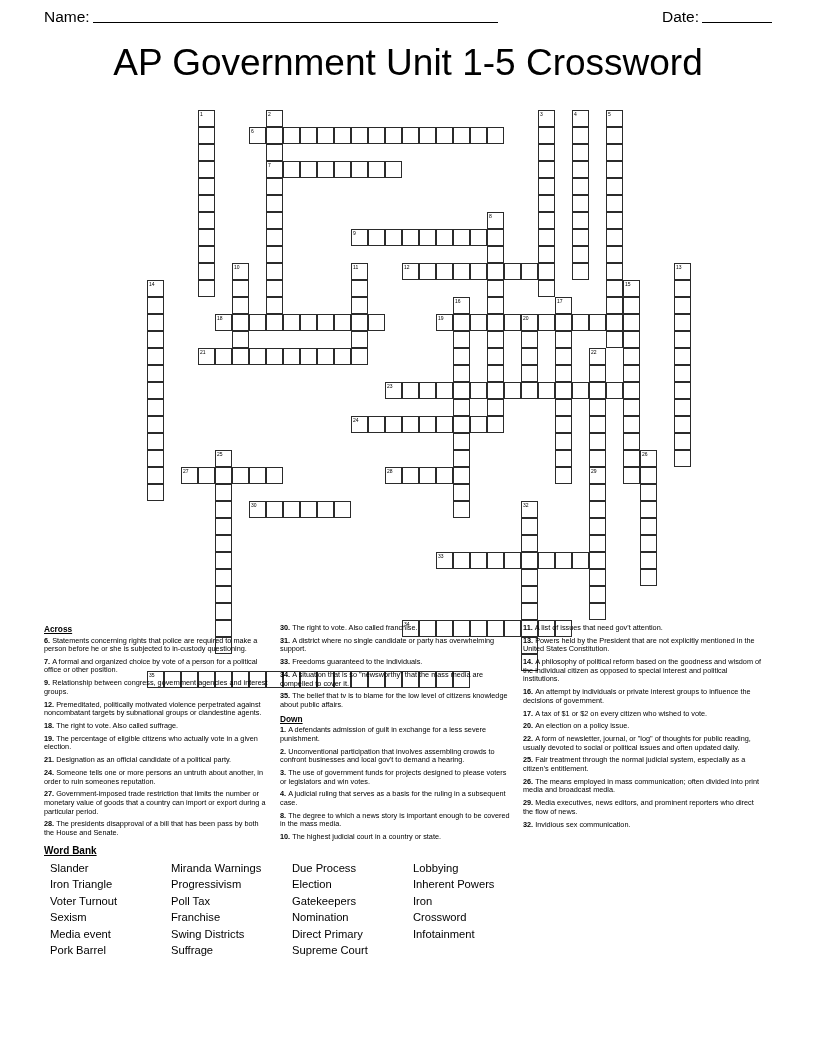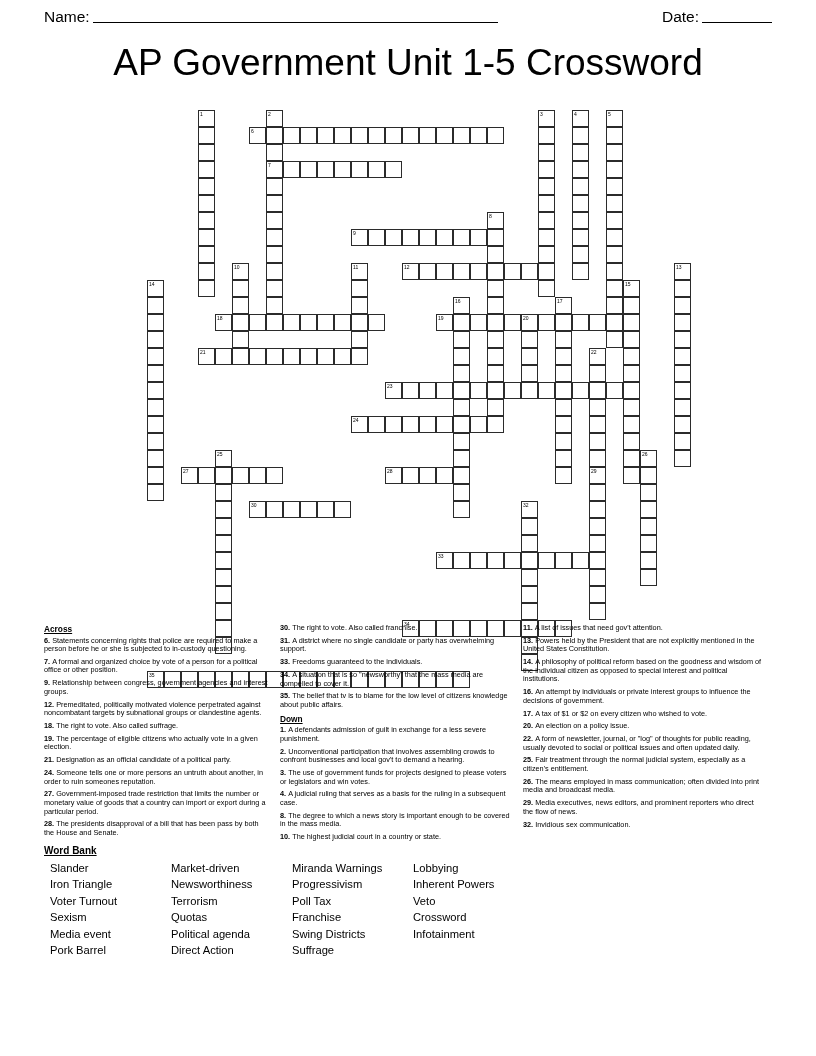--- a/index.html
+++ b/index.html
@@ -538,37 +538,37 @@
   <div class="wordbank" id="word-bank">
       <div class="wb-col">
         <div class="wb-item">Slander</div>
         <div class="wb-item">Iron Triangle</div>
         <div class="wb-item">Voter Turnout</div>
         <div class="wb-item">Sexism</div>
         <div class="wb-item">Media event</div>
         <div class="wb-item">Pork Barrel</div>
       </div>
       <div class="wb-col">
-        <div class="wb-item">Market-driven</div>
-        <div class="wb-item">Newsworthiness</div>
-        <div class="wb-item">Terrorism</div>
-        <div class="wb-item">Quotas</div>
-        <div class="wb-item">Political agenda</div>
-        <div class="wb-item">Direct Action</div>
-      </div>
-      <div class="wb-col">
         <div class="wb-item">Miranda Warnings</div>
         <div class="wb-item">Progressivism</div>
         <div class="wb-item">Poll Tax</div>
         <div class="wb-item">Franchise</div>
         <div class="wb-item">Swing Districts</div>
         <div class="wb-item">Suffrage</div>
       </div>
       <div class="wb-col">
+        <div class="wb-item">Due Process</div>
+        <div class="wb-item">Election</div>
+        <div class="wb-item">Gatekeepers</div>
+        <div class="wb-item">Nomination</div>
+        <div class="wb-item">Direct Primary</div>
+        <div class="wb-item">Supreme Court</div>
+      </div>
+      <div class="wb-col">
         <div class="wb-item">Lobbying</div>
         <div class="wb-item">Inherent Powers</div>
-        <div class="wb-item">Veto</div>
+        <div class="wb-item">Iron</div>
         <div class="wb-item">Crossword</div>
         <div class="wb-item">Infotainment</div>
       </div>
     </div>
 
 </div>
 
 </body></html>

